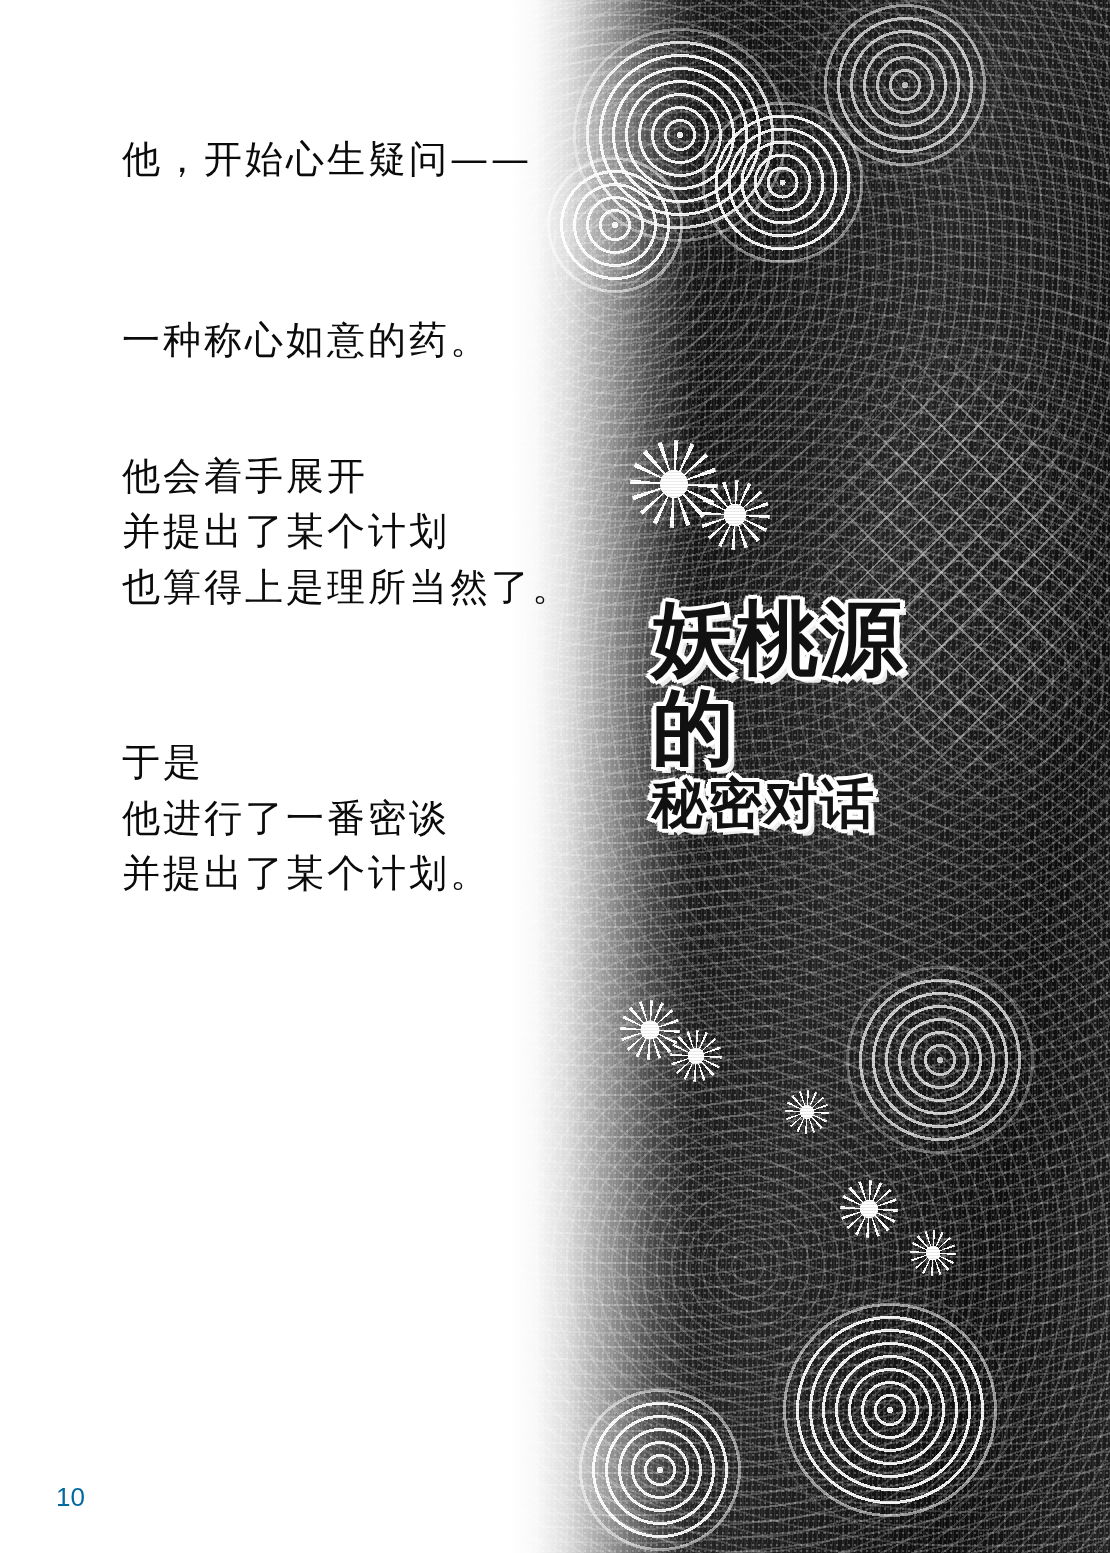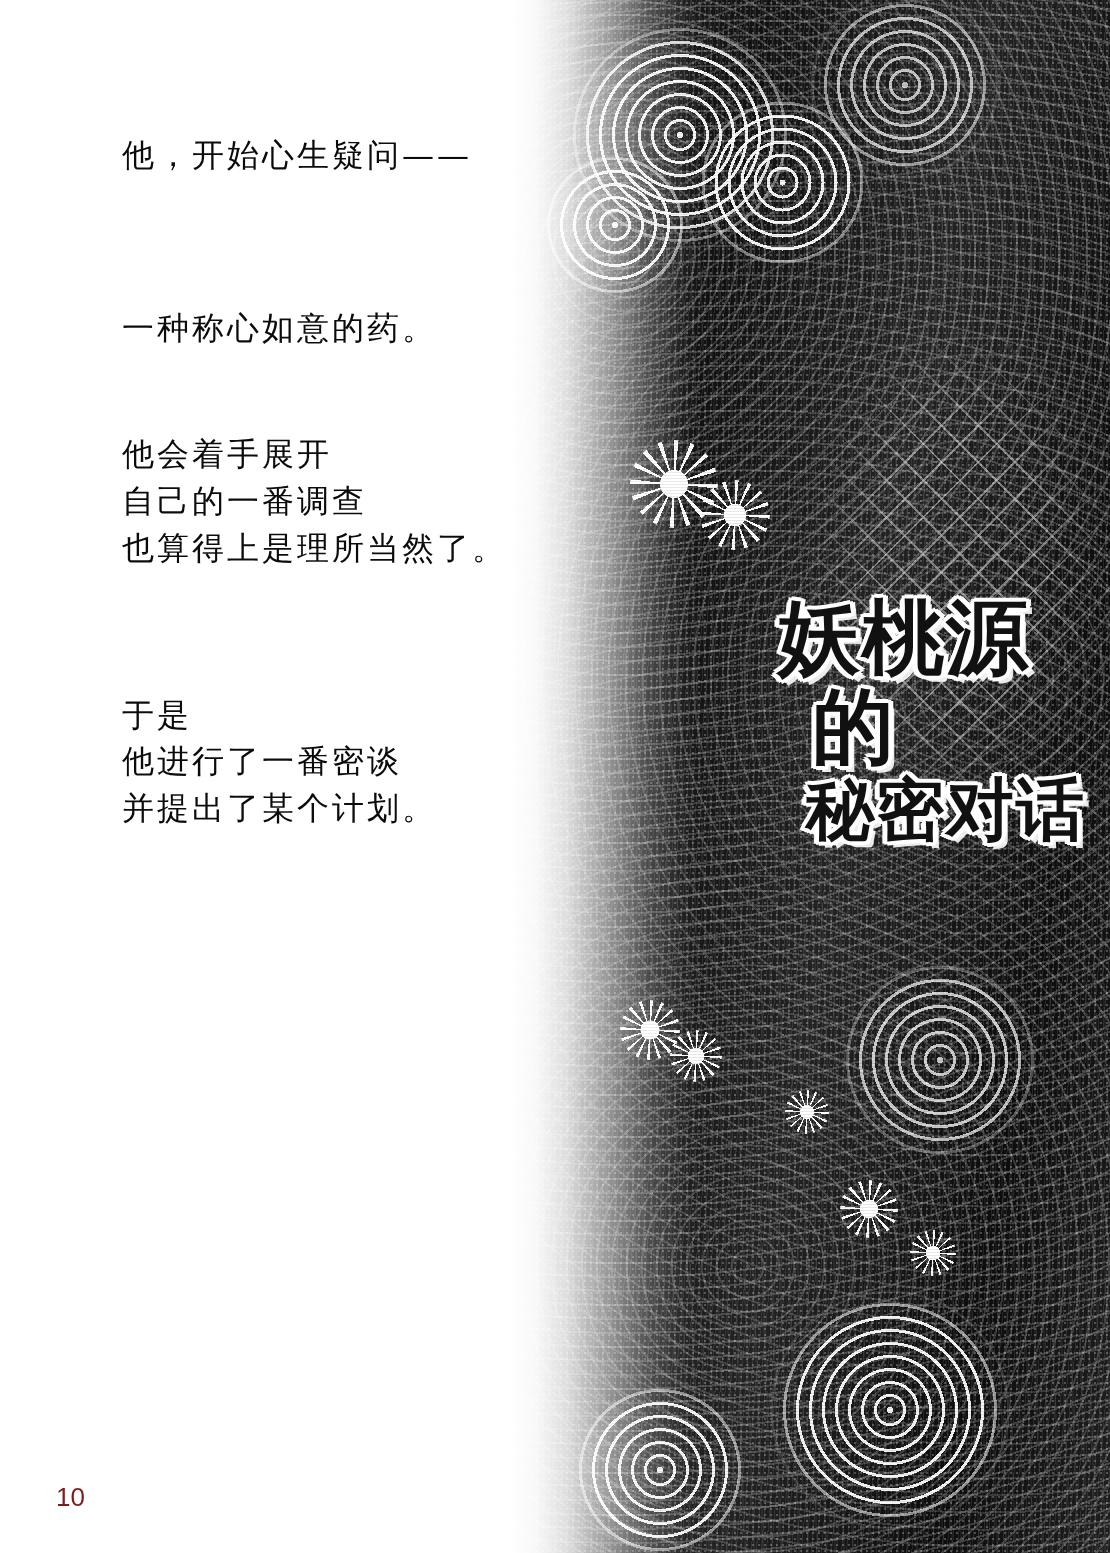--- a/index.html
+++ b/index.html
@@ -137,65 +137,65 @@
     opacity: 0.5;
   }
 
   
   .title-block {
     position: absolute;
     right: 18px;
     top: 596px;
     width: 440px;
     z-index: 9;
-    text-align: right;
-    font-family: Liberation Serif, serif;
+    text-align: left;
+    font-family: Liberation Sans, sans-serif;
     font-weight: 700;
     color: #111111;
     line-height: 1.04;
     letter-spacing: 2px;
     text-shadow:
       -3px -3px 0 #ffffff,  3px -3px 0 #ffffff,
       -3px  3px 0 #ffffff,  3px  3px 0 #ffffff,
       -4px  0   0 #ffffff,  4px  0   0 #ffffff,
        0   -4px 0 #ffffff,  0    4px 0 #ffffff,
       -5px  2px 0 #ffffff,  5px -2px 0 #ffffff,
        6px  6px 0 rgba(255,255,255,0.9);
   }
   .title-line-1 { font-size: 82px; padding-right: 62px; }
   .title-line-2 { font-size: 82px; padding-right: 196px; margin-top: 4px; }
-  .title-line-3 { font-size: 68px; padding-right: 6px; margin-top: 4px; }
+  .title-line-3 { font-size: 54px; padding-right: 6px; margin-top: 4px; }
 
   
   .text-column {
     position: absolute;
     left: 122px;
     top: 132px;
     width: 520px;
     z-index: 7;
   }
   .para {
     font-family: "DejaVu Serif", serif;
-    font-size: 32px;
+    font-size: 38px;
     line-height: 1.46;
     color: #0b0b0b;
     letter-spacing: 3px;
     white-space: pre-line;
   }
   .gap-lg { height: 86px; }
   .gap-md { height: 40px; }
   .gap-xl { height: 120px; }
 
   .page-number {
     position: absolute;
     left: 56px;
     bottom: 40px;
     font-family: "Liberation Sans", sans-serif;
     font-size: 26px;
-    color: #7f1d1d;
+    color: #0369a1;
     z-index: 10;
   }
 </style>
 </head>
 <body>
 
 <div class="page">
 
   <div class="art-column">
     <div class="fabric-base"></div>
@@ -231,21 +231,21 @@
   </div>
 
   <div class="text-column">
     <div class="para">他，开始心生疑问——</div>
     <div class="gap-lg"></div>
     <div class="gap-md"></div>
     <div class="para">一种称心如意的药。</div>
     <div class="gap-md"></div>
     <div class="gap-md"></div>
     <div class="para">他会着手展开
-自己的一番调查
+并提出了某个计划
 也算得上是理所当然了。</div>
     <div class="gap-xl"></div>
     <div class="para">于是
 他进行了一番密谈
 并提出了某个计划。</div>
     <div class="gap-xl"></div>
     <div class="gap-xl"></div>
     <div class="gap-md"></div>
   </div>
 

